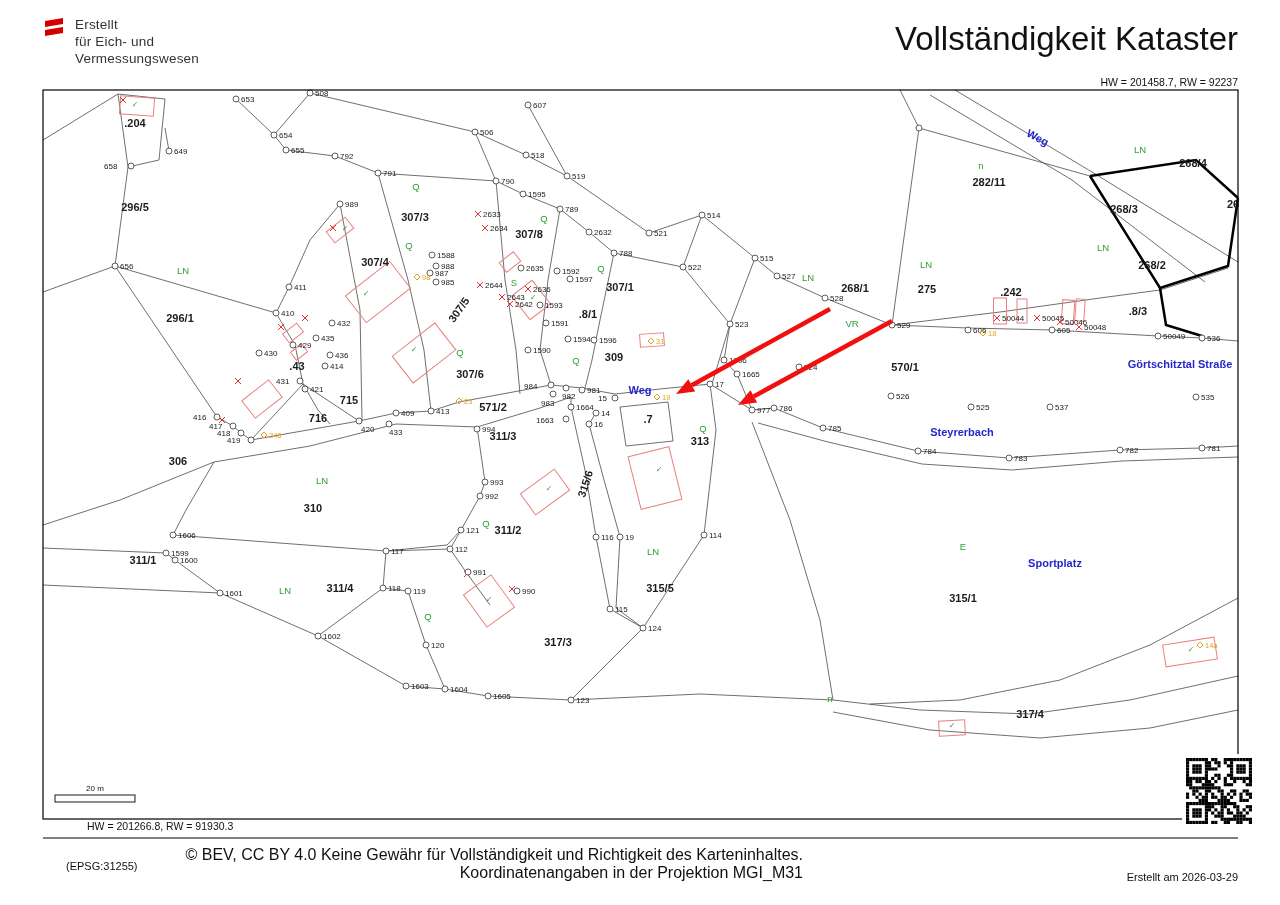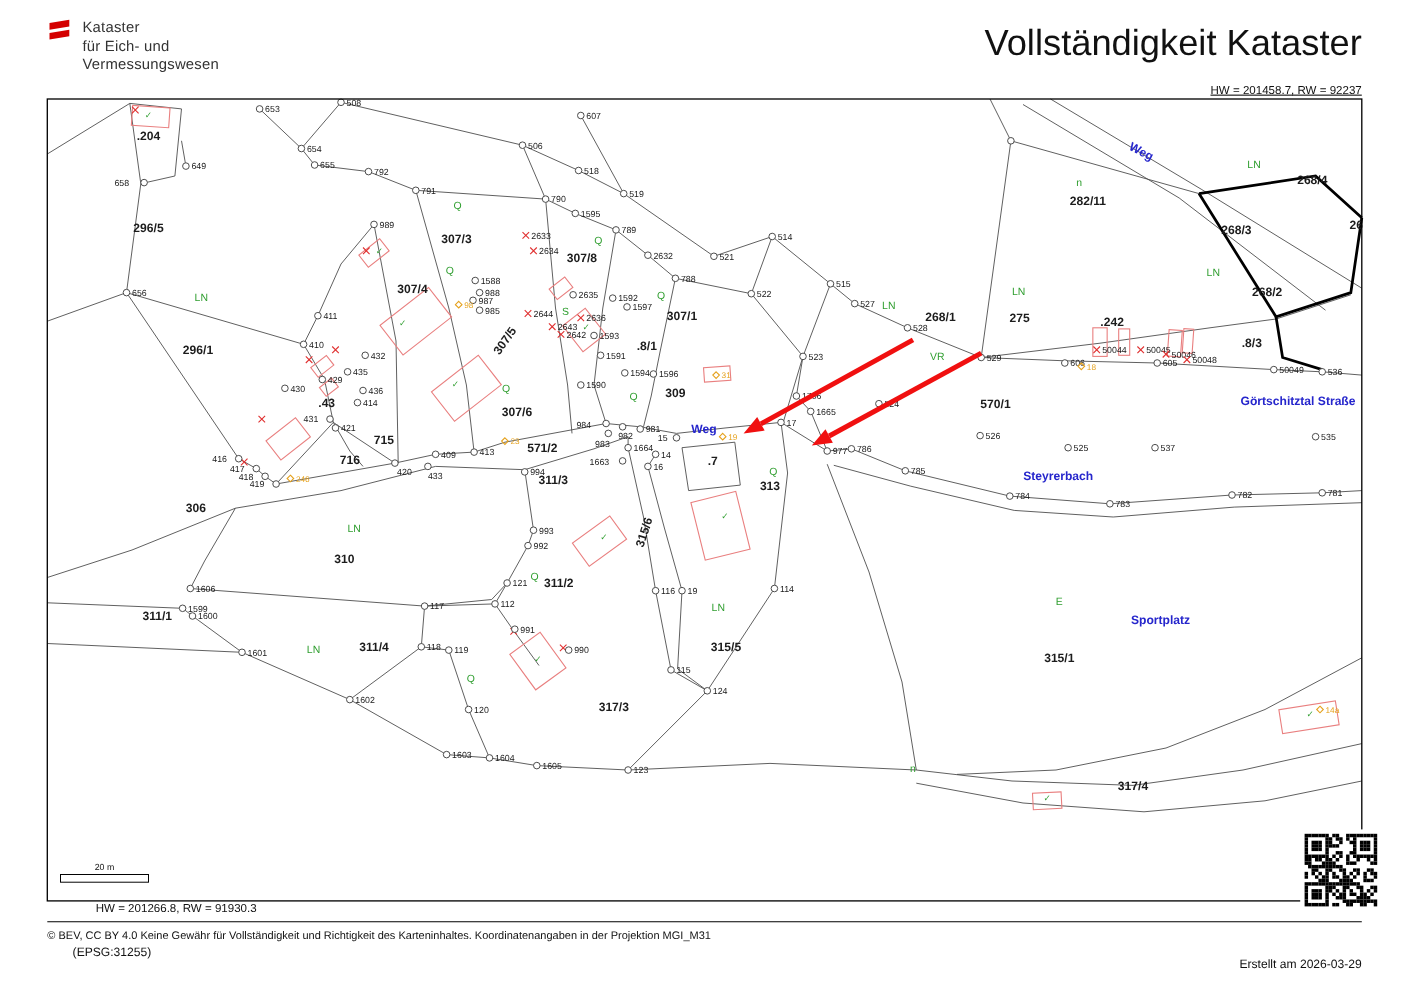--- a/index.html
+++ b/index.html
@@ -1,39 +1,39 @@
 <!DOCTYPE html>
 <html><head>
 <meta charset="utf-8">
 <style>
   html,body{margin:0;padding:0;background:#ffffff;}
   body{width:1280px;height:905px;position:relative;font-family:"Liberation Sans",sans-serif;overflow:hidden;}
   .abs{position:absolute;}
   #agency{left:43px;top:16px;display:flex;gap:10px;}
   #agency .lines{font-size:13.5px;line-height:17px;color:#333;letter-spacing:.2px;}
   #title{right:42px;top:20px;font-size:33px;color:#111;}
-  #coord-top{right:42px;top:76px;font-size:10.5px;color:#111;text-decoration:underline;}
+  #coord-top{right:42px;top:76px;font-size:10.5px;color:#111;}
   #coord-bottom{left:55px;top:820px;font-size:10.5px;color:#111;padding-left:32px;}
-  #copyright{left:43px;top:846px;font-size:10px;color:#111;width:760px;}
+  #copyright{left:43px;top:846px;font-size:16px;color:#111;width:760px;text-align:right;}
   #epsg{left:43px;top:860px;font-size:11px;color:#111;margin-left:23px;}
   #created{right:42px;top:871px;font-size:11px;color:#111;}
   svg text{font-family:"Liberation Sans",sans-serif;}
 </style>
 </head>
 <body>
 
 <div class="abs" id="agency">
   <span>
     <svg width="22" height="26" viewBox="0 0 22 26">
       <path d="M2 5 L20 2 L20 8 L2 11 Z" fill="#d40000"></path>
       <path d="M2 14 L20 11 L20 17 L2 20 Z" fill="#d40000"></path>
     </svg>
   </span>
   <span class="lines">
-    <div>Kataster</div>
+    <div>Erstellt</div>
     <div>für Eich- und</div>
     <div>Vermessungswesen</div>
   </span>
 </div>
 
 <div class="abs" id="title">Vollständigkeit Kataster</div>
 <div class="abs" id="coord-top">HW = 201458.7, RW = 92237</div>
 
 <svg id="map-svg" class="abs" style="left:0;top:0" width="1280" height="905" viewBox="0 0 1280 905">
     <polyline points="118,94 165,99 159,160 128,167 118,94" fill="none" stroke="#4a4a4a" stroke-width="0.8"></polyline>

